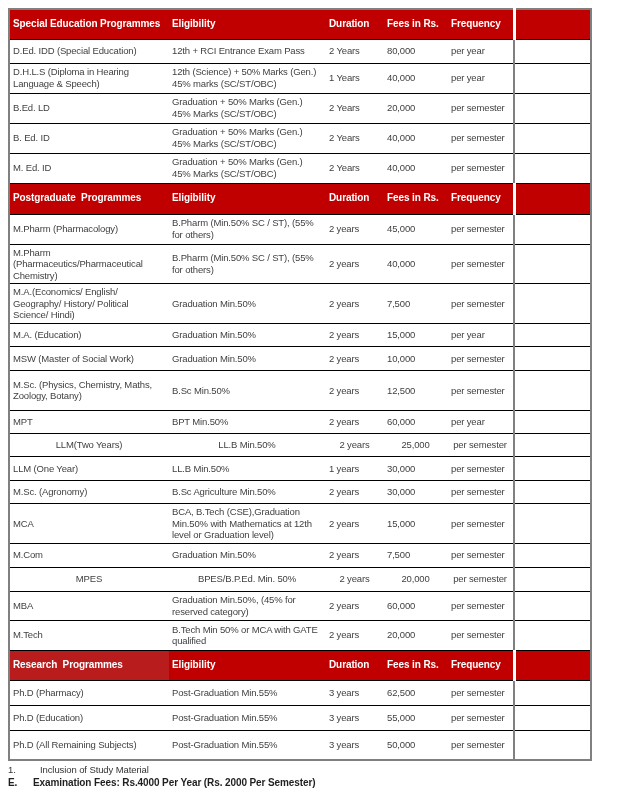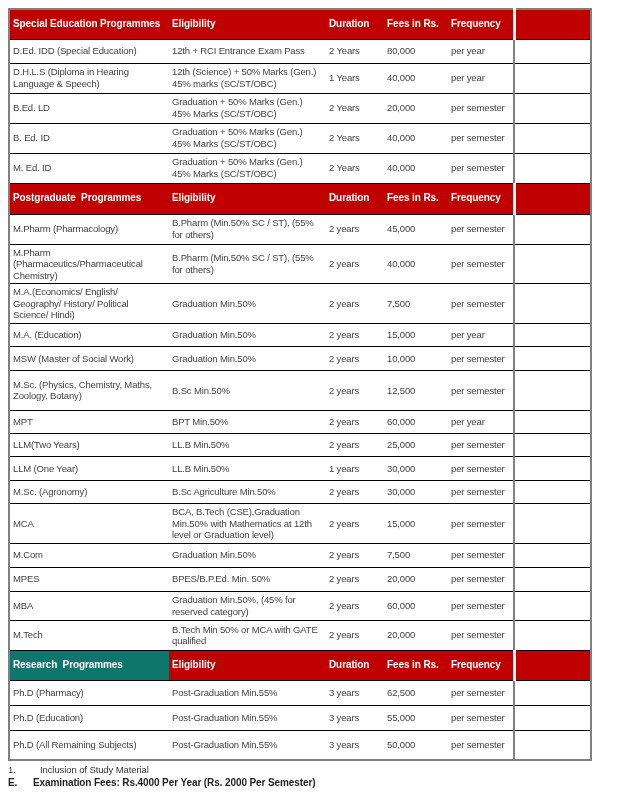--- a/index.html
+++ b/index.html
@@ -160,21 +160,21 @@
           <td class="c-empty"></td>
         </tr>
         <tr style="height: 23px;">
           <td class="c-prog">MPT</td>
           <td class="c-elig">BPT Min.50%</td>
           <td class="c-dur">2 years</td>
           <td class="c-fees">60,000</td>
           <td class="c-freq">per year</td>
           <td class="c-empty"></td>
         </tr>
-        <tr style="height: 23px;">
+        <tr style="height: 23px; text-align: center;">
           <td class="c-prog">LLM(Two Years)</td>
           <td class="c-elig">LL.B Min.50%</td>
           <td class="c-dur">2 years</td>
           <td class="c-fees">25,000</td>
           <td class="c-freq">per semester</td>
           <td class="c-empty"></td>
         </tr>
         <tr style="height: 24px;">
           <td class="c-prog">LLM (One Year)</td>
           <td class="c-elig">LL.B Min.50%</td>
@@ -200,21 +200,21 @@
           <td class="c-empty"></td>
         </tr>
         <tr style="height: 24px;">
           <td class="c-prog">M.Com</td>
           <td class="c-elig">Graduation Min.50%</td>
           <td class="c-dur">2 years</td>
           <td class="c-fees">7,500</td>
           <td class="c-freq">per semester</td>
           <td class="c-empty"></td>
         </tr>
-        <tr style="height: 24px;">
+        <tr style="height: 24px; text-align: center;">
           <td class="c-prog">MPES</td>
           <td class="c-elig">BPES/B.P.Ed. Min. 50%</td>
           <td class="c-dur">2 years</td>
           <td class="c-fees">20,000</td>
           <td class="c-freq">per semester</td>
           <td class="c-empty"></td>
         </tr>
         <tr style="height: 29px;">
           <td class="c-prog">MBA</td>
           <td class="c-elig">Graduation Min.50%, (45% for reserved category)</td>
@@ -225,21 +225,21 @@
         </tr>
         <tr style="height: 30px;">
           <td class="c-prog">M.Tech</td>
           <td class="c-elig">B.Tech Min 50% or MCA with GATE qualified</td>
           <td class="c-dur">2 years</td>
           <td class="c-fees">20,000</td>
           <td class="c-freq">per semester</td>
           <td class="c-empty"></td>
         </tr>
         <tr class="hdr" style="height: 30px;">
-          <td class="c-title" style="background: #0f766e; color: rgb(255, 255, 255);">Research  Programmes</td>
+          <td class="c-title" style="background: #b91c1c; color: rgb(255, 255, 255);">Research  Programmes</td>
           <td class="c-elig" style="background: rgb(192, 0, 0); color: rgb(255, 255, 255);">Eligibility</td>
           <td class="c-dur" style="background: rgb(192, 0, 0); color: rgb(255, 255, 255);">Duration</td>
           <td class="c-fees" style="background: rgb(192, 0, 0); color: rgb(255, 255, 255);">Fees in Rs.</td>
           <td class="c-freq" style="background: rgb(192, 0, 0); color: rgb(255, 255, 255);">Frequency</td>
           <td class="c-empty" style="background: rgb(192, 0, 0); color: rgb(255, 255, 255);"></td>
         </tr>
         <tr style="height: 25px;">
           <td class="c-prog">Ph.D (Pharmacy)</td>
           <td class="c-elig">Post-Graduation Min.55%</td>
           <td class="c-dur">3 years</td>

